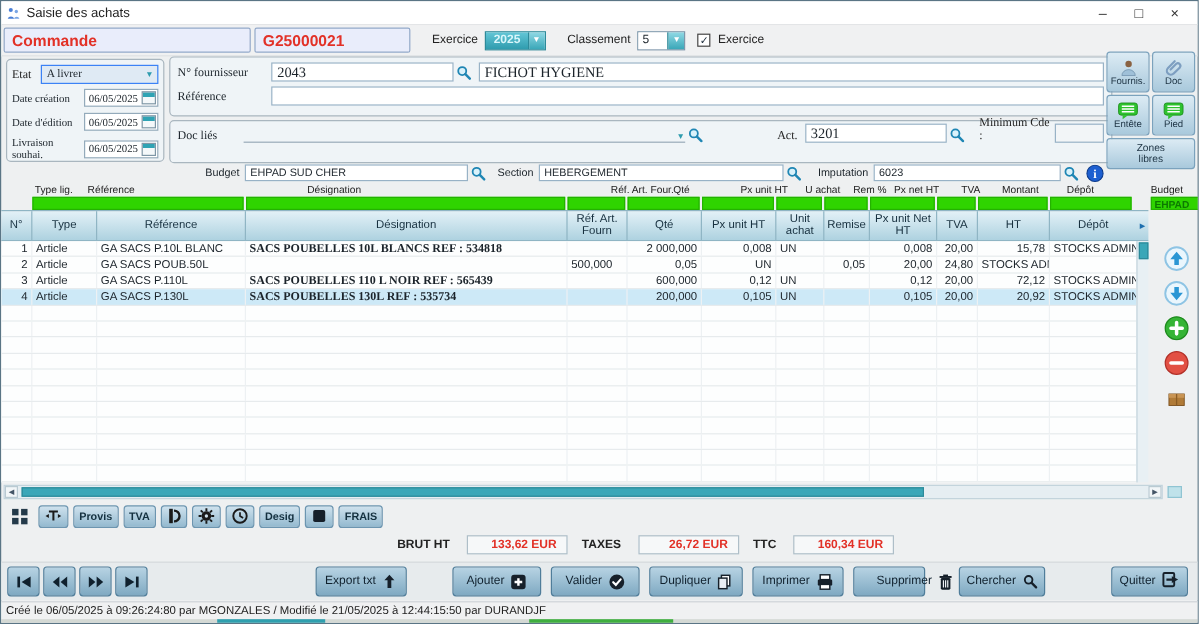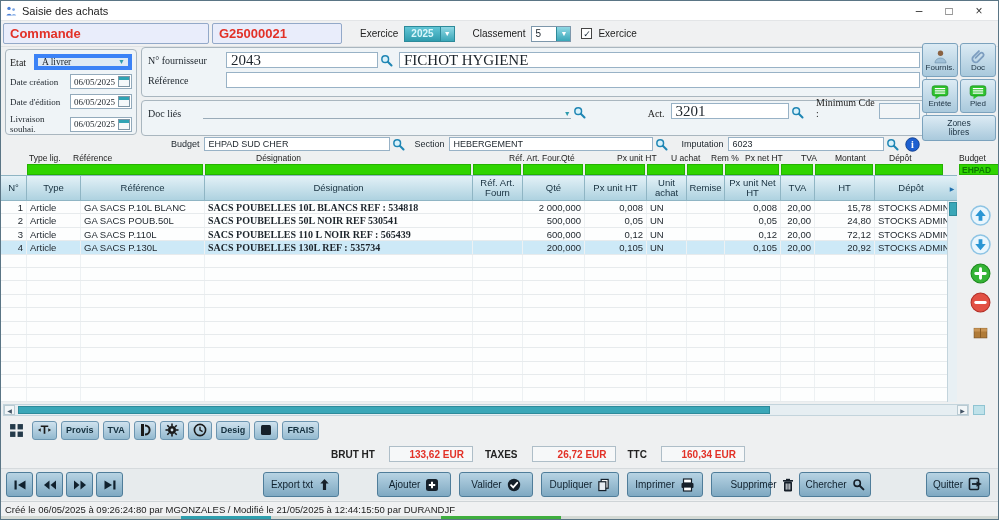--- a/index.html
+++ b/index.html
@@ -25,33 +25,33 @@
   .f-class{margin-left:6px;display:flex;height:16px;border:1px solid #7d97ab;}
   .f-class .val{background:#fff;width:24px;display:flex;align-items:center;padding-left:3px;font-size:10px;}
   .cb{width:11px;height:11px;border:1px solid #444;background:#fff;display:inline-flex;align-items:center;justify-content:center;font-size:9px;color:#1a2a3a;margin-left:10px;}
   .m18{margin-left:18px;} .m6{margin-left:6px;}
 
   
   .grp{position:absolute;background:#eff4f7;border:1px solid #a9b6bf;border-radius:4px;font-family:Liberation Serif, serif;}
   .etat-grp{left:4px;top:48px;width:132px;height:86px;padding:4px 4px;}
   .etat-row{display:flex;align-items:center;margin-bottom:4px;}
   .etat-row .lbl{width:24px;}
-  .sel-lite{flex:1;height:16px;background:#dfeaf4;border:4px solid #3b82f6;display:flex;align-items:center;}
+  .sel-lite{flex:1;height:16px;background:#dfeaf4;border:1px solid #3b82f6;display:flex;align-items:center;}
   .sel-lite .val{flex:1;padding-left:4px;font-size:9.5px;}
   .sel-lite .ar{color:#2f9cae;font-size:7px;padding-right:3px;}
   .date-row{display:flex;align-items:center;margin-bottom:5px;}
   .flabel{width:60px;font-size:9px;}
   .dfield{flex:1;height:15px;background:#fff;border:1px solid #93aabb;display:flex;align-items:center;justify-content:space-between;padding:0 1px 0 3px;}
   .dval{font-size:9px;}
   .cal{width:12px;height:11px;border:1px solid #7e96a6;background:linear-gradient(#2fa3b4 0 3.5px,#f4f8fa 3.5px);}
 
   .fourn-grp{left:140px;top:46px;width:786px;height:50px;padding:4px 6px;}
   .frow{display:flex;align-items:center;margin-bottom:4px;}
   .rlabel{width:78px;text-align:left;font-size:10px;}
-  .tf{height:16px;background:#fff;border:1px solid #98b2c6;display:flex;align-items:center;padding:0 4px;font-size:15px;}
+  .tf{height:16px;background:#fff;border:1px solid #98b2c6;display:flex;align-items:center;padding:0 4px;font-size:12px;}
   .tf-num{width:152px;}
   .tf-name{flex:1;margin-left:4px;}
   .tf-ref{flex:1;}
   .mg{display:inline-flex;margin:0 2px;}
 
   .doclies-grp{left:140px;top:99px;width:786px;height:36px;padding:2px 6px;}
   .dl-row{display:flex;align-items:flex-end;height:16px;margin-bottom:2px;}
   .dl-lbl{width:60px;font-size:10px;}
   .dl-combo{width:400px;border-bottom:1px solid #9aabb8;display:flex;justify-content:flex-end;align-items:flex-end;height:14px;}
   .dl-combo .ar{color:#2f9cae;font-size:7px;}
@@ -447,21 +447,20 @@
         <div class="tc"></div>
         <div class="tc">0,008</div>
         <div class="tc">20,00</div>
         <div class="tc">15,78</div>
         <div class="tc">STOCKS ADMINIST</div>
       </div>
       <div class="trow">
         <div class="tc">2</div>
         <div class="tc">Article</div>
         <div class="tc">GA SACS POUB.50L</div>
-        <div class="tc">SACS POUBELLES 50L NOIR REF 530541</div>
         <div class="tc"></div>
         <div class="tc">500,000</div>
         <div class="tc">0,05</div>
         <div class="tc">UN</div>
         <div class="tc"></div>
         <div class="tc">0,05</div>
         <div class="tc">20,00</div>
         <div class="tc">24,80</div>
         <div class="tc">STOCKS ADMINIST</div>
       </div>

